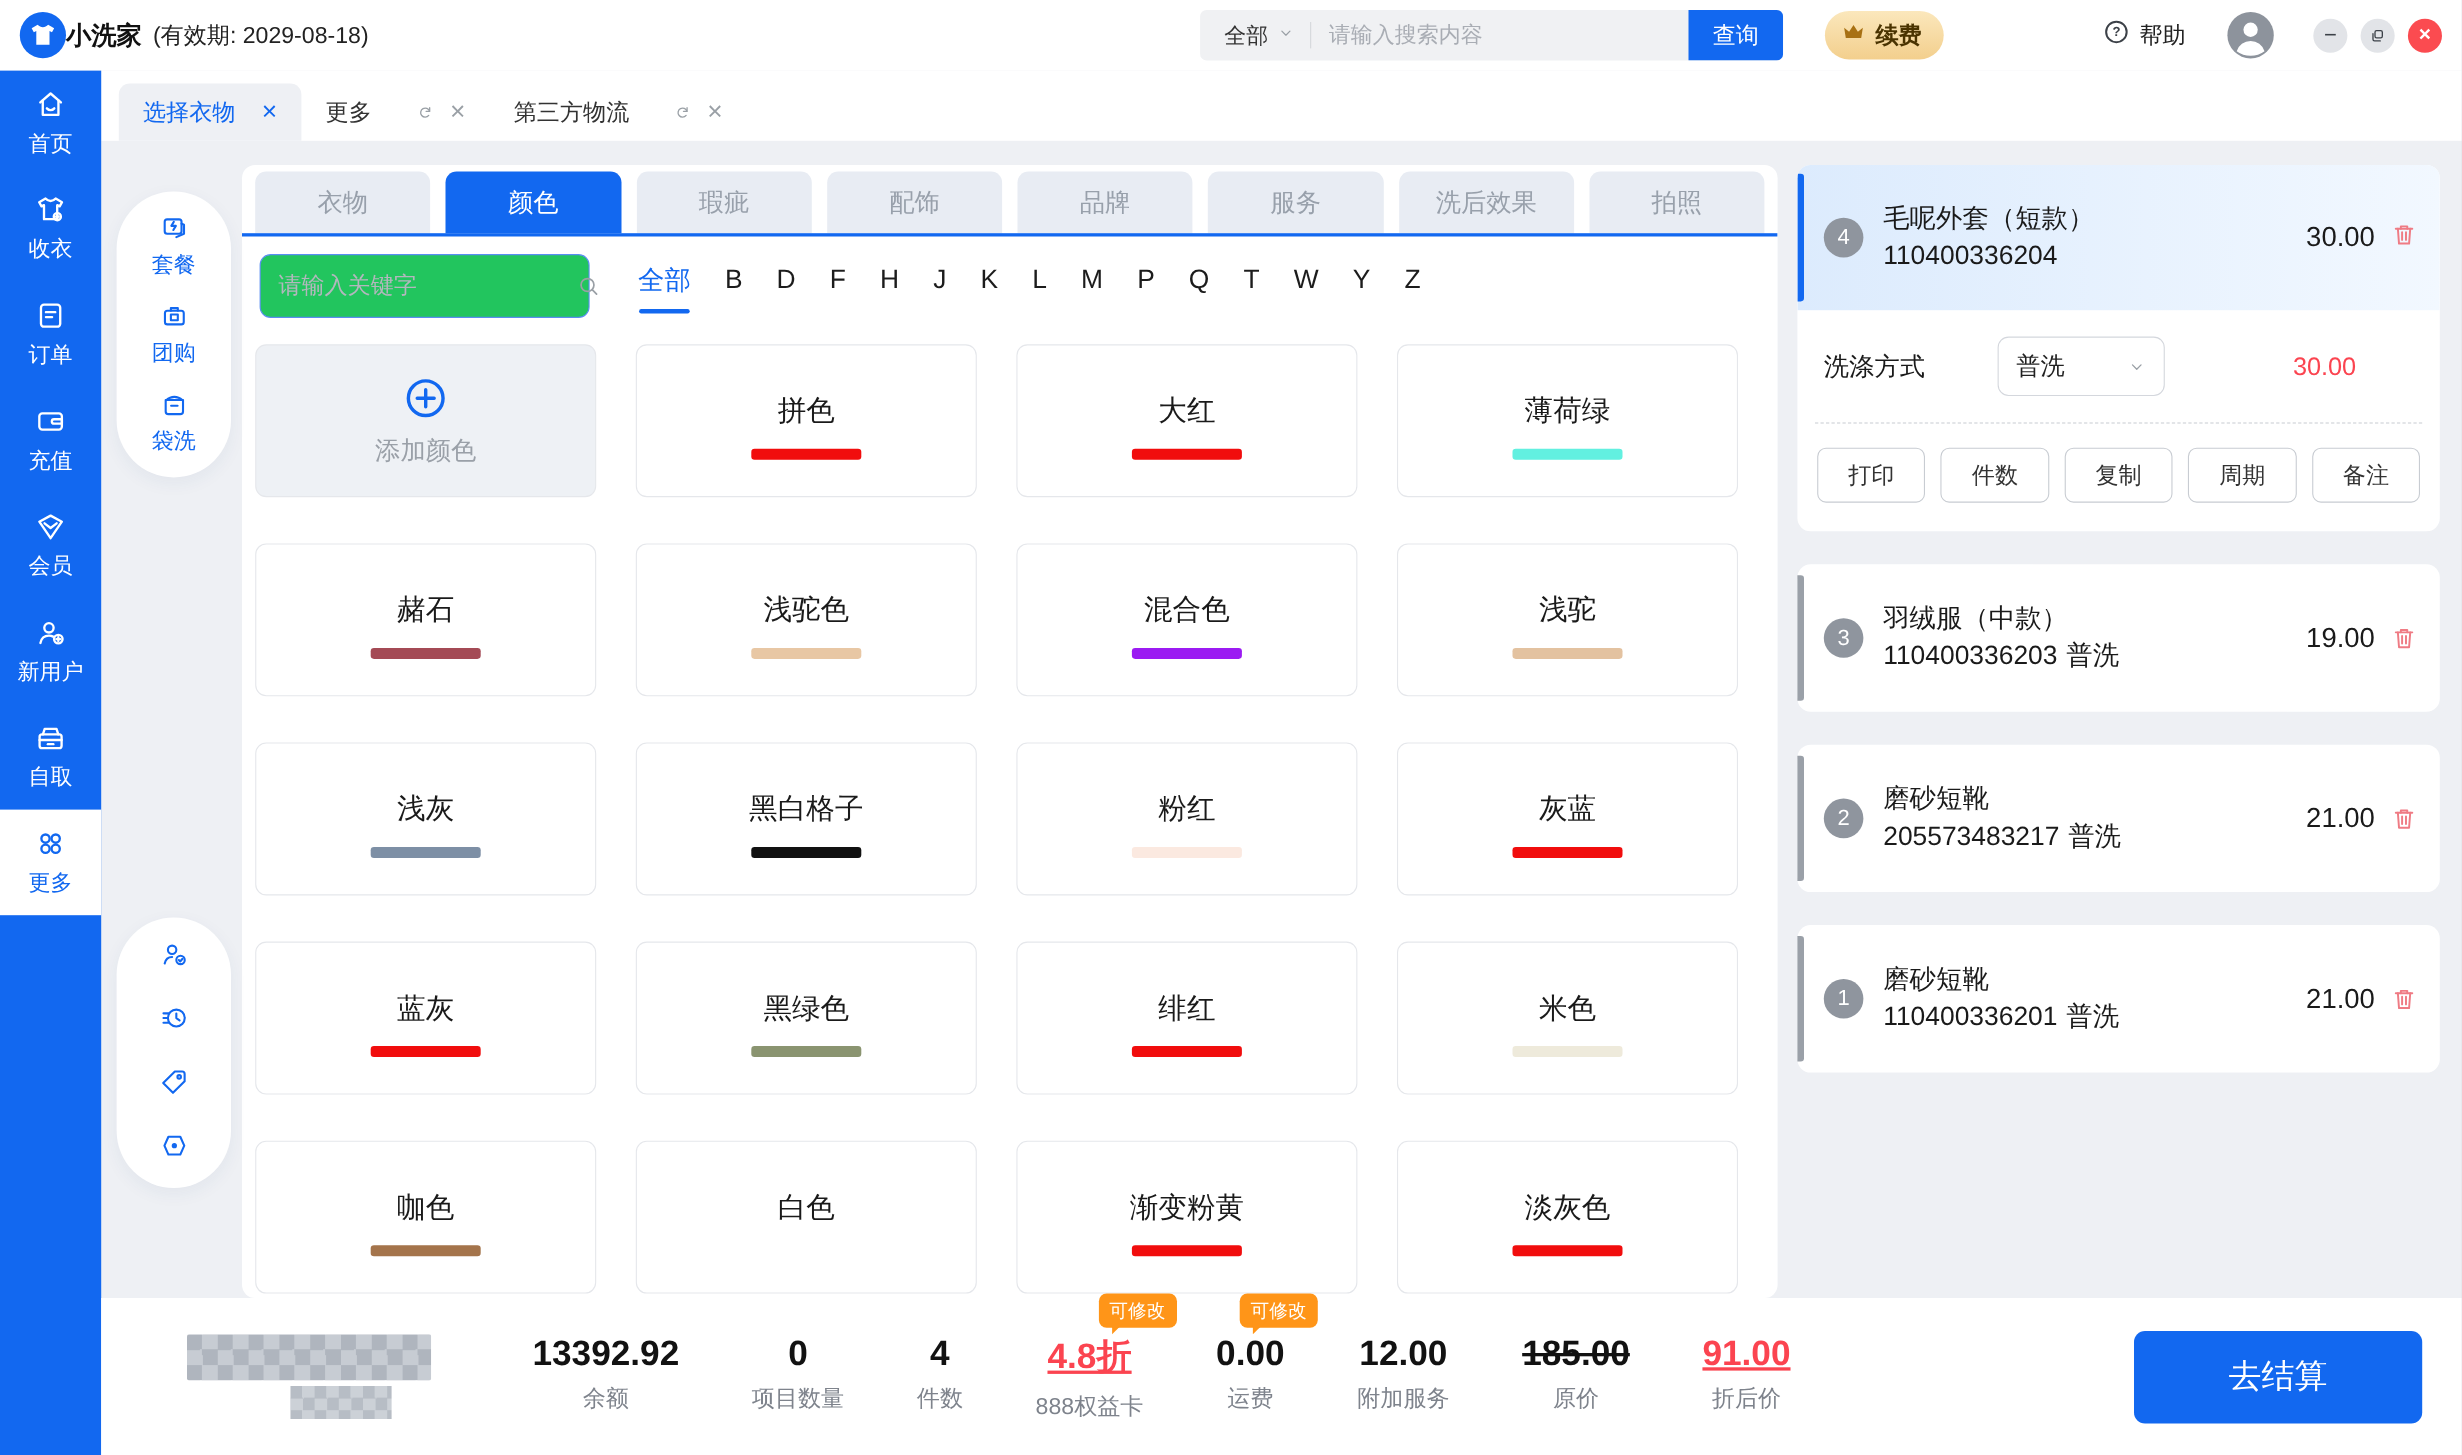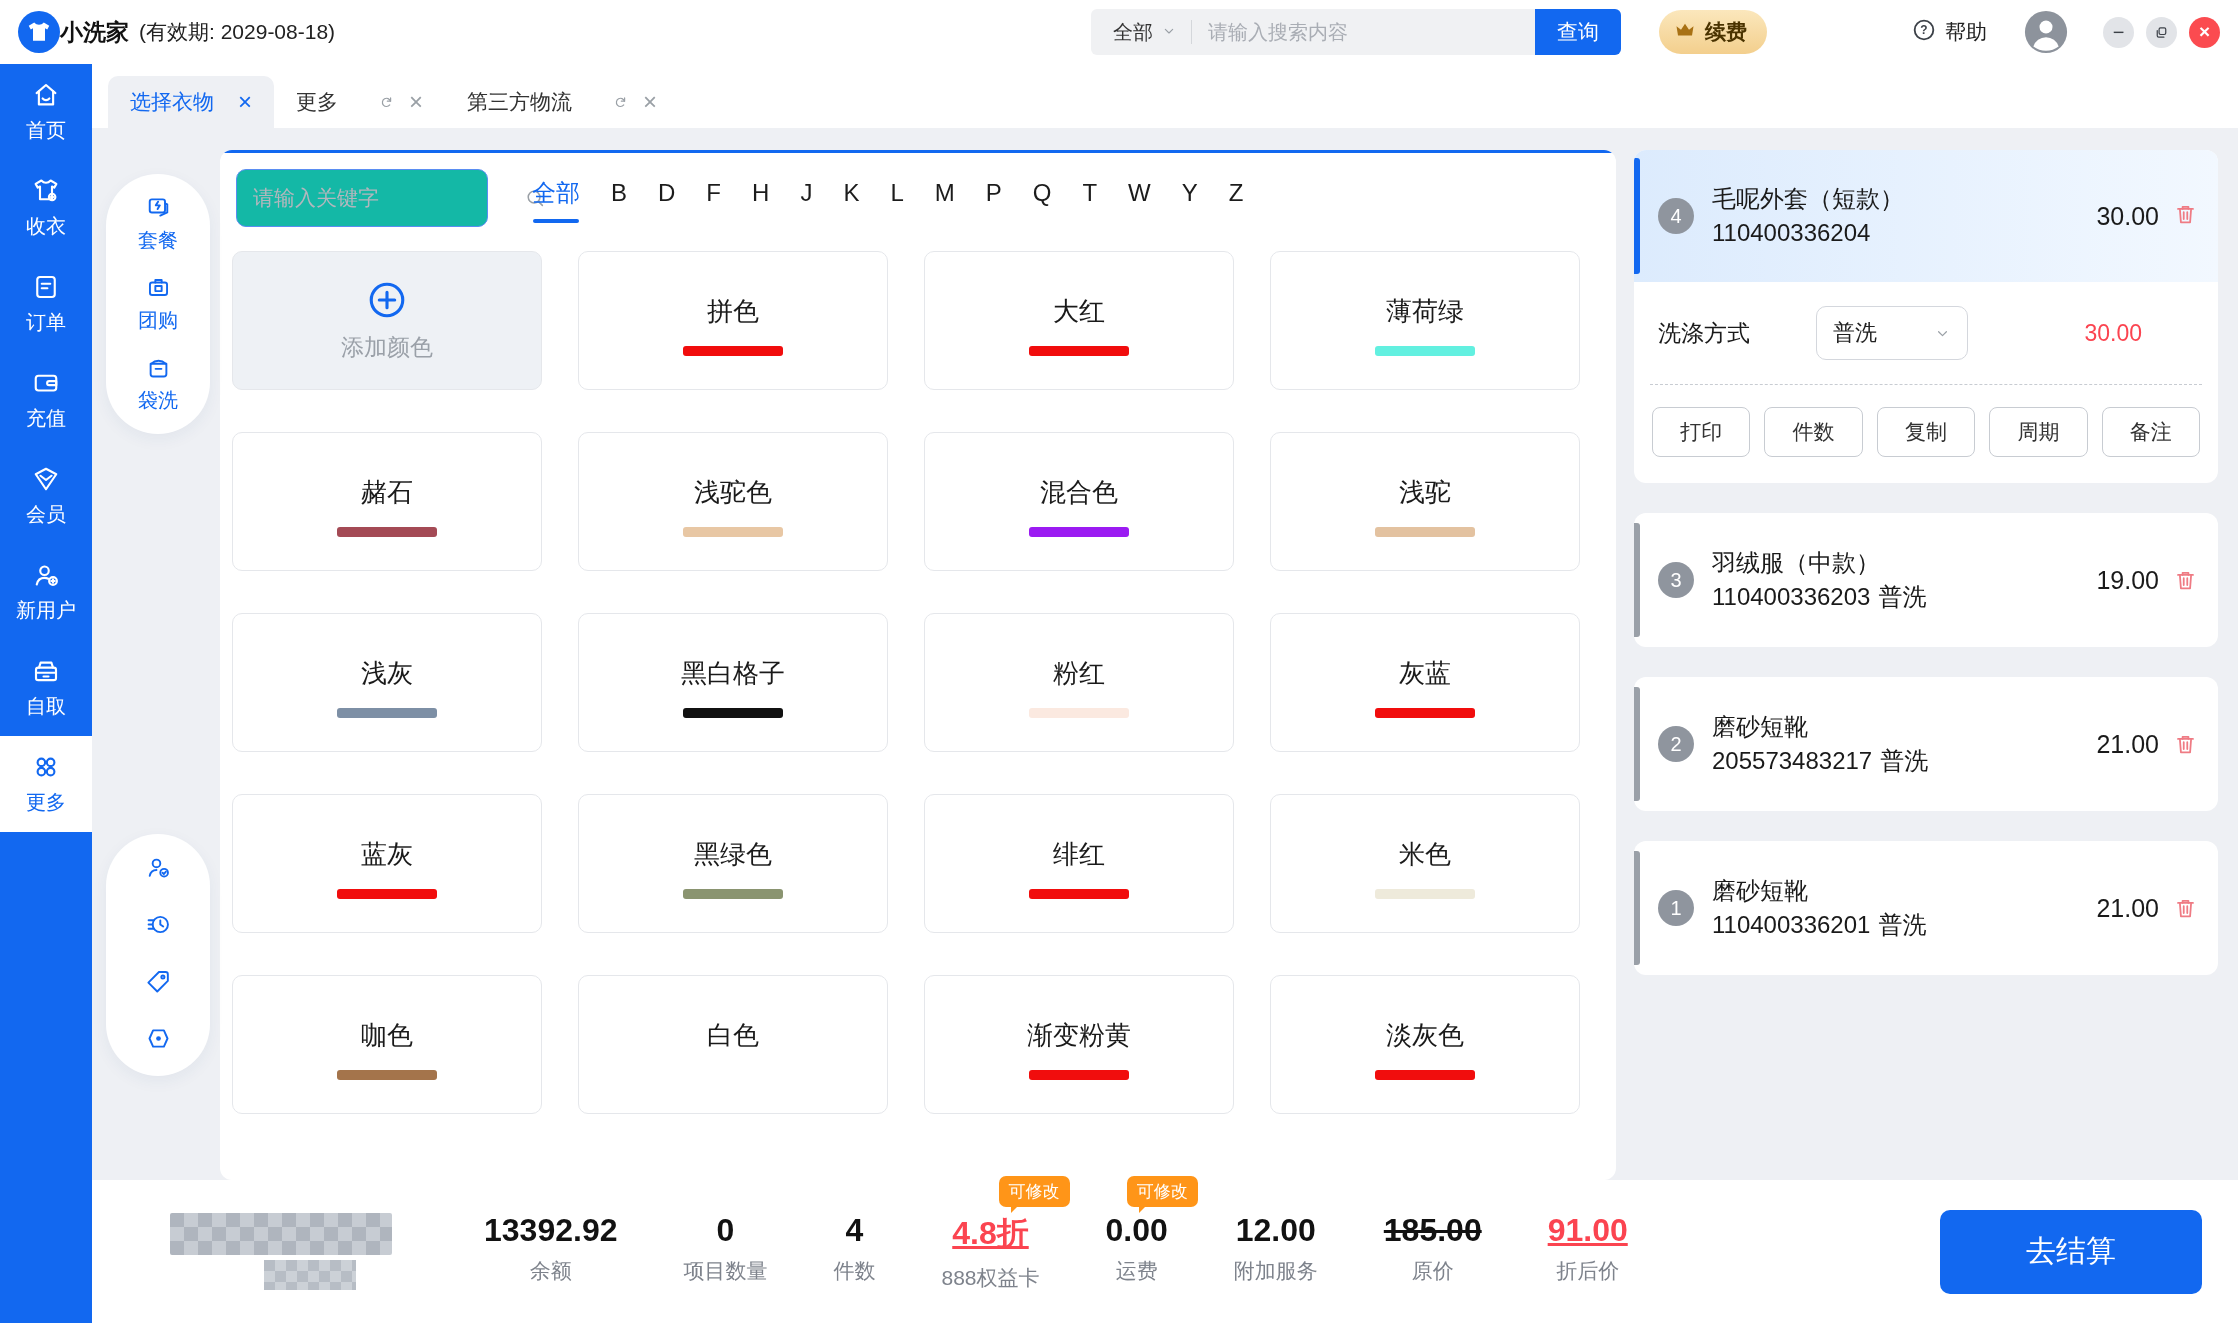--- a/index.html
+++ b/index.html
@@ -69,21 +69,21 @@
   .tool-ico svg{width:27px;height:27px;}
 
   
   .main-panel{width:1396px;height:1030px;background:#fff;border-radius:12px;overflow:hidden;display:flex;flex-direction:column;}
   .cat-tabs{display:flex;gap:14px;padding:6px 12px 0;}
   .cat-tab{flex:1;height:56px;background:#e8ecf3;border-radius:10px 10px 0 0;display:flex;align-items:center;justify-content:center;
            font-size:23px;color:#98a0ab;cursor:pointer;}
   .cat-tab.active{background:var(--accent);color:#fff;}
   .hr-blue{height:3px;background:var(--accent);}
   .filter-row{display:flex;align-items:center;padding:16px 16px 10px;}
-  .kw-box{width:252px;height:58px;border:1.5px solid #5a8df2;border-radius:10px;display:flex;align-items:center;padding:0 16px;background:#14b8a6;}
+  .kw-box{width:300px;height:58px;border:1.5px solid #5a8df2;border-radius:10px;display:flex;align-items:center;padding:0 16px;background:#22c55e;}
   .kw-box input{flex:1;border:none;outline:none;background:transparent;font-size:21px;color:#333;font-family:inherit;}
   .kw-box input::placeholder{color:#b3b7bd;}
   .kw-box .icon{color:#9aa0a6;}
   .kw-box .icon svg{width:22px;height:22px;}
   .alphabet{display:flex;align-items:center;gap:31px;margin-left:44px;}
   .alpha{font-size:24px;color:#1c1c1c;font-weight:500;cursor:pointer;position:relative;padding-bottom:10px;}
   .alpha.active{color:var(--accent);}
   .alpha.active::after{content:'';position:absolute;left:50%;transform:translateX(-50%);bottom:-4px;width:46px;height:4px;border-radius:2px;background:var(--accent);}
   .grid{display:grid;grid-template-columns:repeat(4,310px);gap:42px 36px;padding:14px 12px 0;}
   .color-card{width:310px;height:139px;background:#fff;border:1px solid var(--line);border-radius:10px;position:relative;cursor:pointer;}
@@ -372,20 +372,30 @@
           <span class="tool-ico"><span class="icon">
               <svg viewBox="0 0 24 24" fill="none" stroke="currentColor" stroke-width="1.7" stroke-linecap="round" stroke-linejoin="round">
                 <path d="M7.2 4.8h9.6l3.2 7.2-3.2 7.2H7.2L4 12z"></path>
                 <circle cx="12" cy="12" r="2.1" fill="currentColor" stroke="none"></circle>
               </svg>
             </span></span>
         </div>
     </div>
 
     <div class="main-panel">
+      <div class="cat-tabs" id="cat-tabs">
+          <div class="cat-tab">衣物</div>
+          <div class="cat-tab active">颜色</div>
+          <div class="cat-tab">瑕疵</div>
+          <div class="cat-tab">配饰</div>
+          <div class="cat-tab">品牌</div>
+          <div class="cat-tab">服务</div>
+          <div class="cat-tab">洗后效果</div>
+          <div class="cat-tab">拍照</div>
+        </div>
       <div class="hr-blue"></div>
       <div class="filter-row">
         <div class="kw-box">
           <input placeholder="请输入关键字" style="">
           <span class="icon" id="ico-kw-search">
               <span class="icon">
                 <svg viewBox="0 0 24 24" fill="none" stroke="currentColor" stroke-width="1.7" stroke-linecap="round" stroke-linejoin="round">
                   <circle cx="11" cy="11" r="6.4"></circle>
                   <path d="M15.7 15.7L20 20"></path>
                 </svg>

